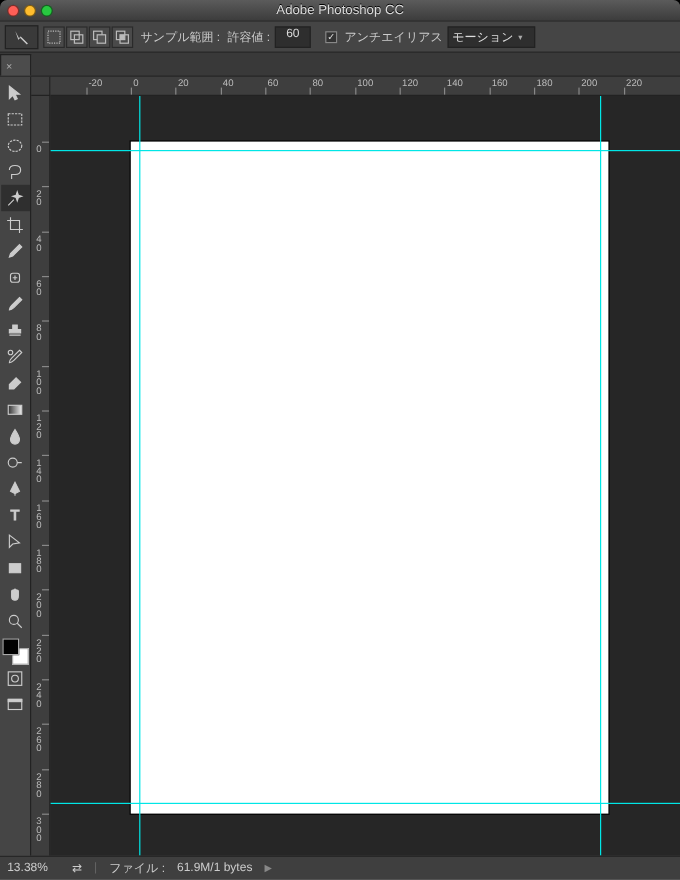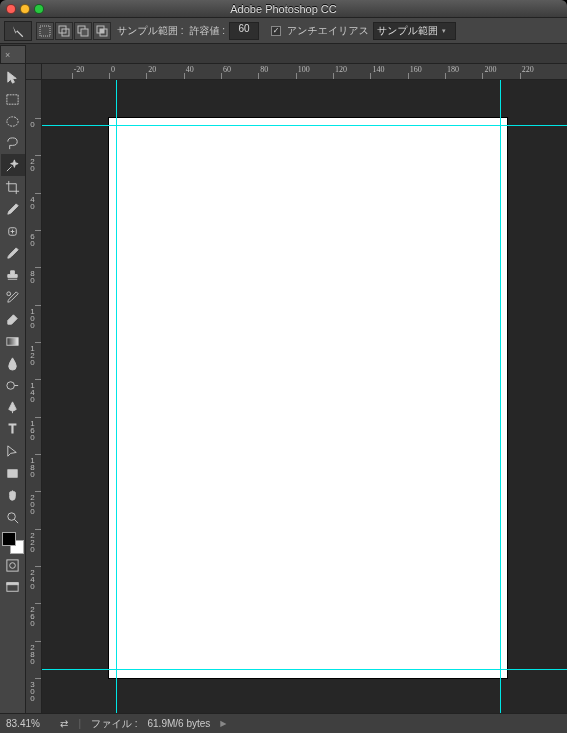--- a/index.html
+++ b/index.html
@@ -41,21 +41,21 @@
   .sw.fg { top:0; left:0; background:#000; z-index:2;}
   .sw.bg { bottom:0; right:0; background:#fff;}
   
   .viewport { flex:1; position:relative; background:#262626;}
   .ruler-h { position:absolute; top:0; left:16px; right:0; height:16px; background:#3e3e3e; border-bottom:1px solid #222; overflow:hidden;}
   .ruler-v { position:absolute; top:16px; left:0; bottom:0; width:16px; background:#3e3e3e; border-right:1px solid #222; overflow:hidden;}
   .ruler-corner { position:absolute; top:0; left:0; width:16px; height:16px; background:#3e3e3e; border-right:1px solid #222; border-bottom:1px solid #222;}
   .rmarks-h { position:relative; height:100%;}
   .rmark-h { position:absolute; top:0; bottom:0; color:#bbb; font-size:8px;}
   .rmark-h .tick { position:absolute; bottom:0; left:0; width:1px; height:6px; background:#888;}
-  .rmark-h .num { position:absolute; top:1px; left:2px;font-family:Liberation Serif, serif;}
+  .rmark-h .num { position:absolute; top:1px; left:2px;}
   .rmarks-v { position:relative; width:100%;}
   .rmark-v { position:absolute; left:0; right:0; color:#bbb; font-size:8px;}
   .rmark-v .tick { position:absolute; right:0; top:0; width:6px; height:1px; background:#888;}
   .rmark-v .num { position:absolute; left:2px; top:2px; writing-mode:vertical-lr; text-orientation:upright; letter-spacing:-2px;}
   .canvas-wrap { position:absolute; top:16px; left:16px; right:0; bottom:0; overflow:hidden;}
   .canvas { position:absolute; background:#fff; box-shadow:0 0 0 1px #000;}
   .guide-v { position:absolute; top:0; bottom:0; width:1px; background:#00e6e6;}
   .guide-h { position:absolute; left:0; right:0; height:1px; background:#00e6e6;}
   
   .status { height:20px; background:#3f3f3f; border-top:1px solid #222; display:flex; align-items:center; font-size:10px; color:#ccc; padding:0 6px; gap:10px;}
@@ -109,21 +109,21 @@
           </svg>
         </div>
     </div>
     <span class="opt-label">サンプル範囲 :</span>
     <span class="opt-label">許容値 :</span>
     <div class="opt-input">60</div>
     <span style="width:4px"></span>
     <span class="opt-check">✓</span>
     <span class="opt-label">アンチエイリアス</span>
     <div class="opt-select">
-        <span>サンプル範囲</span>
+        <span>モーション</span>
       </div>
   </div>
 
   <div class="doctabs">
     <div class="doctab">
       <span class="closex">×</span>
     </div>
   </div>
 
   <div class="main">
@@ -392,20 +392,20 @@
         <div class="canvas" id="canvas" style="left: 67px; top: 38px; width: 398px; height: 560px;"></div>
       <div class="guide-v" style="left: 74px;"></div>
           <div class="guide-v" style="left: 458px;"></div>
           <div class="guide-h" style="top: 45px;"></div>
           <div class="guide-h" style="top: 589px;"></div>
         </div>
     </div>
   </div>
 
   <div class="status">
-    <span class="zoom">83.41%</span>
+    <span class="zoom">13.38%</span>
     <span>⇄</span>
     <span class="sep">|</span>
     <span>ファイル :</span>
-    <span>61.9M/6 bytes</span>
+    <span>61.9M/1 bytes</span>
     <span class="arrow">▶</span>
   </div>
 </div>
 
 </body></html>

